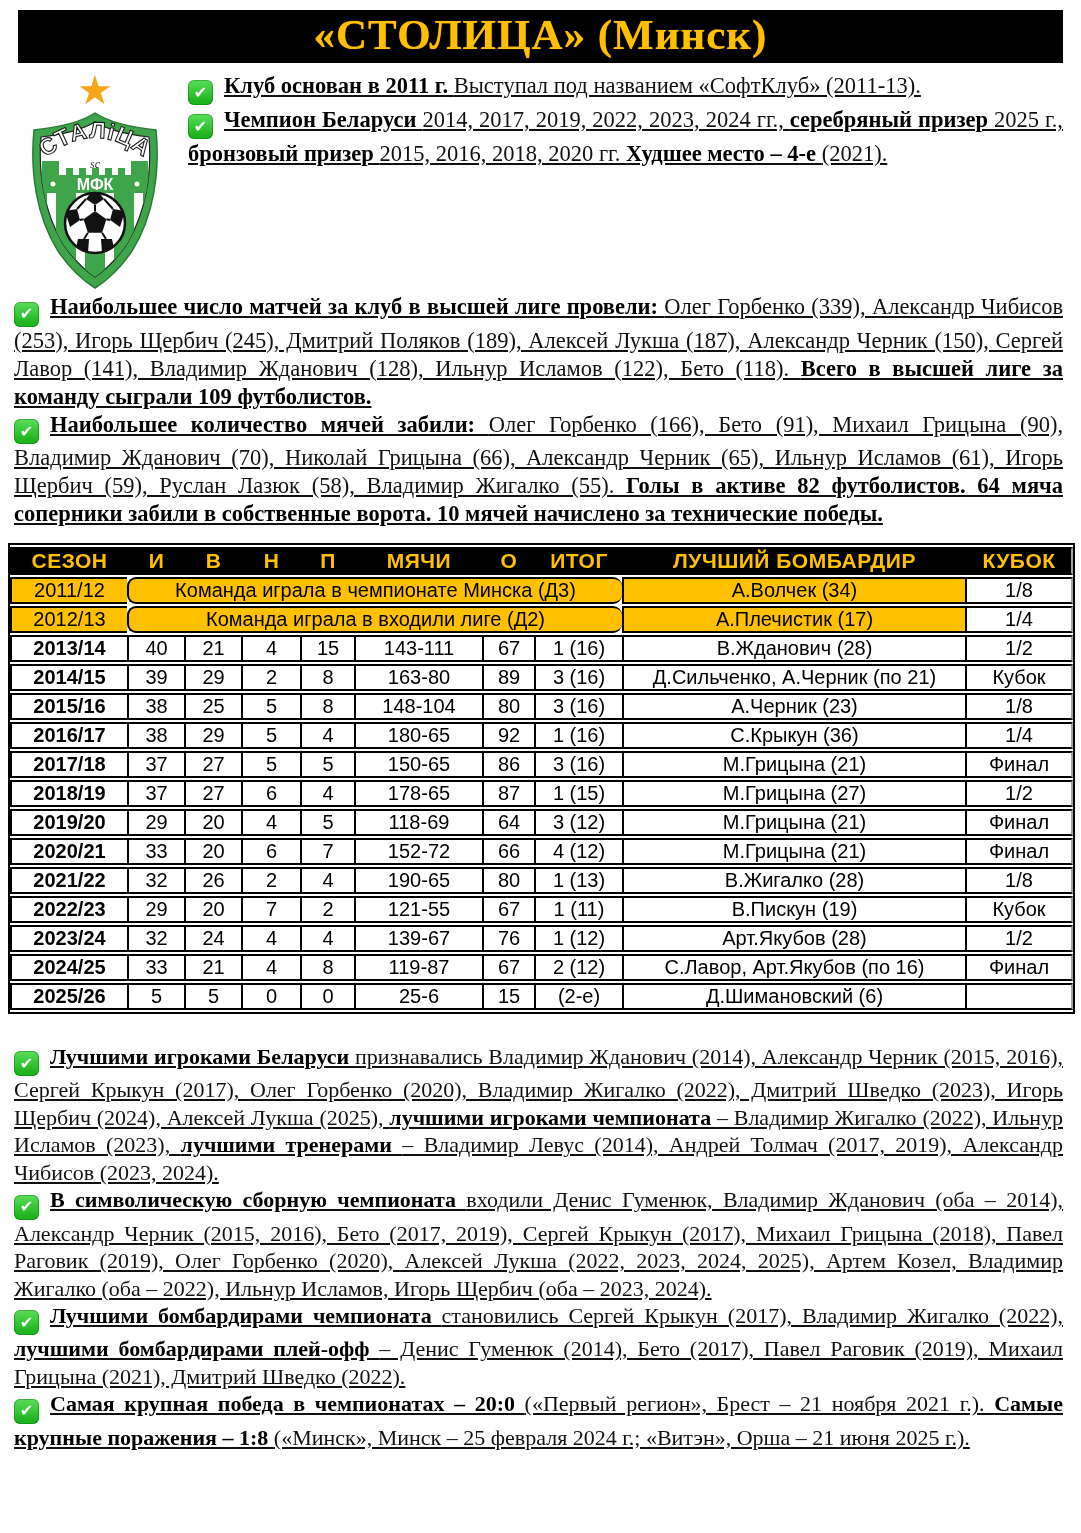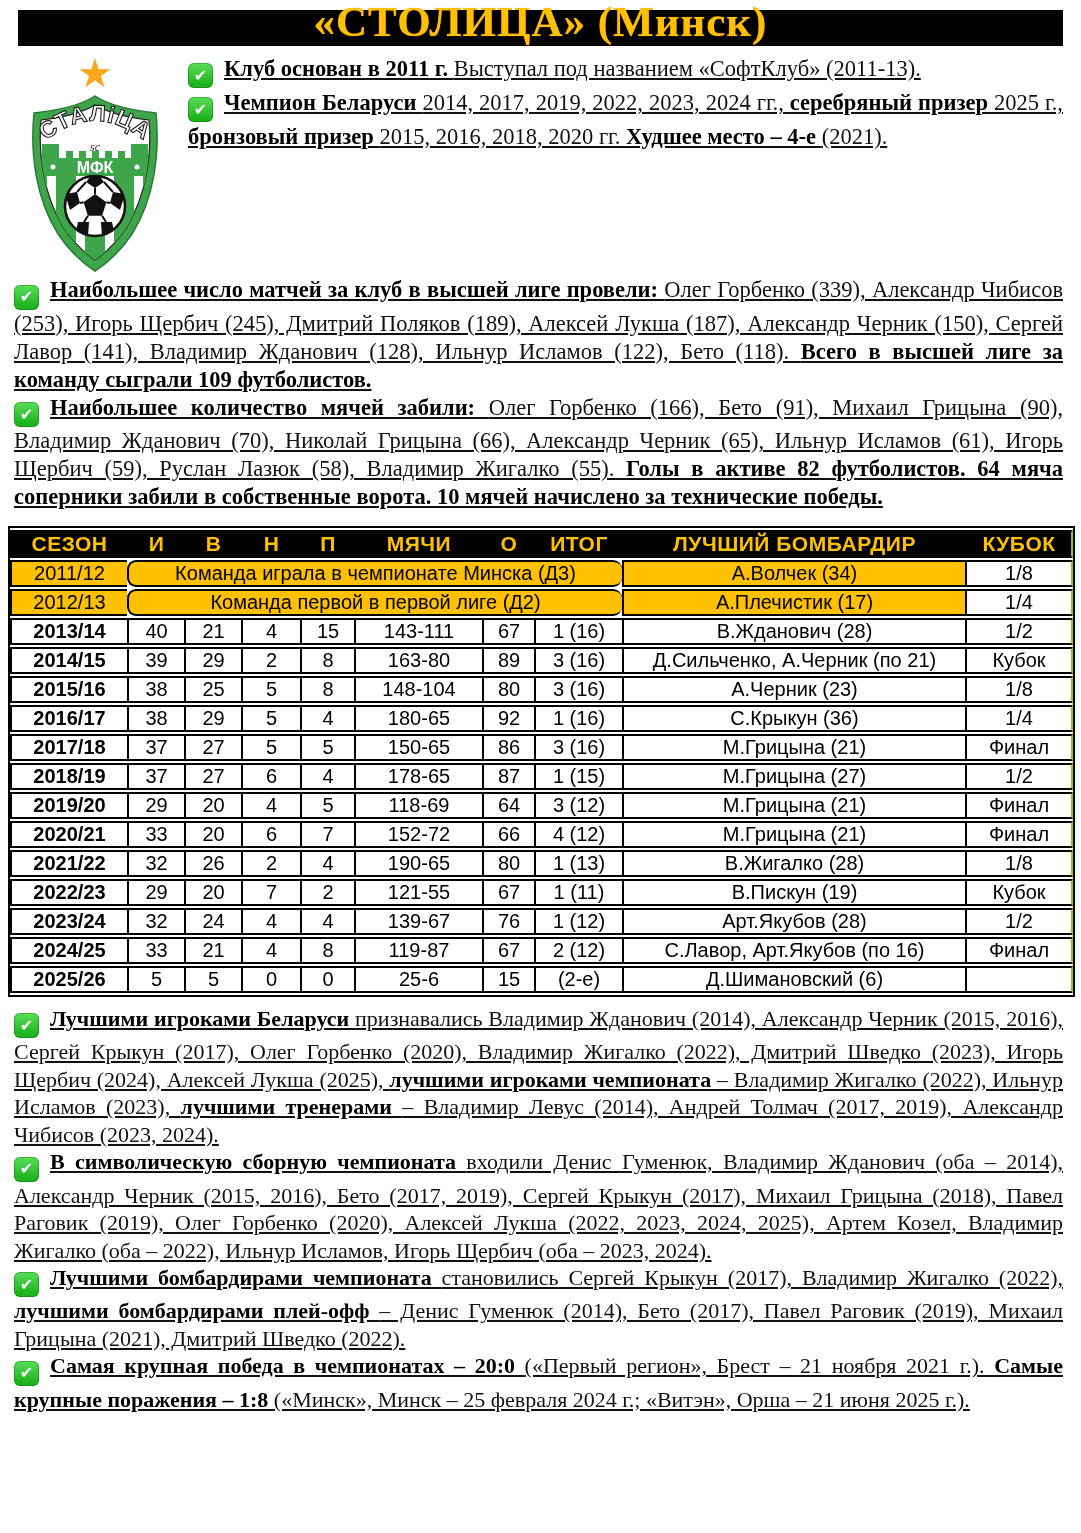--- a/index.html
+++ b/index.html
@@ -1,21 +1,21 @@
 <!DOCTYPE html>
 <html lang="ru" style="--gold: #FFC000; --bar-black: #000000; --check-green: #1EB41E; --shield-green: #3FA54B; --star-orange: #F9A61A;"><head>
 <meta charset="utf-8">
 <style>
   html,body{margin:0;padding:0;background:#ffffff;}
   body{width:1081px;font-family:"Liberation Serif","DejaVu Serif",serif;color:#000;}
   .page{width:1081px;min-height:1533px;background:#fff;overflow:hidden;}
 
   
-  .title-bar{margin:10px 18px 0 18px;height:36px;background:var(--bar-black,#000);
-    display:flex;align-items:flex-end;justify-content:center;}
+  .title-bar{margin:10px 18px 0 18px;height:53px;background:var(--bar-black,#000);
+    display:flex;align-items:flex-start;justify-content:center;}
   .title{margin:0;font-size:43px;font-weight:bold;color:var(--gold,#FFC000);
     letter-spacing:1px;text-shadow:0 0 1px #e08a00;font-family:"Liberation Serif",serif;}
 
   
   .intro{display:flex;margin:8px 18px 0 16px;}
   .logo-col{width:158px;flex:none;text-align:center;}
   .logo-star{font-size:40px;line-height:38px;color:var(--star-orange,#F9A61A);
     font-family:"DejaVu Sans",sans-serif;}
   .intro-text{flex:1;padding-left:14px;}
 
@@ -23,30 +23,30 @@
   .para{margin:0;text-align:justify;font-size:22.5px;line-height:29px;color:#111;text-decoration:underline;}
   .mid .para{font-size:22.5px;line-height:28px;}
   .bottom .para{font-size:22px;line-height:27.5px;}
   .para .b{font-weight:bold;color:#000;}
   .check{display:inline-flex;align-items:center;justify-content:center;
     width:25px;height:25px;border-radius:6px;margin-right:11px;vertical-align:-5px;
     background:linear-gradient(180deg,#5ade5a 0%,var(--check-green,#1eb41e) 85%);
     color:#fff;font-size:16px;font-weight:bold;font-family:"DejaVu Sans",sans-serif;
     box-shadow:inset 0 0 0 1px rgba(0,90,0,.35);}
   .text-block{margin:0 18px 0 14px;}
-  .bottom{margin-top:8px;}
+  .bottom{margin-top:29px;}
 
   
   table.stats{margin:15px 10px 0 8px;width:1063px;table-layout:fixed;
     border-collapse:separate;border-spacing:0 2px;border:2px solid #000;background:#fff;
     font-family:"Liberation Sans","DejaVu Sans",sans-serif;}
   table.stats th,table.stats td{box-sizing:border-box;padding:0;height:27px;
     border-top:2px solid #000;border-bottom:2px solid #000;border-left:2px solid #000;
     text-align:center;vertical-align:middle;overflow:hidden;white-space:nowrap;}
-  table.stats th:last-child,table.stats td:last-child{border-right:2px solid #84cc16;}
+  table.stats th:last-child,table.stats td:last-child{border-right:2px solid #a3a3a3;}
   table.stats th{background:#000;color:var(--gold,#FFC000);font-size:21px;height:19px;
     border-color:#000;letter-spacing:.5px;}
   table.stats td{font-size:20px;line-height:23px;}
   td.season-cell{font-weight:bold;font-size:20px;}
   th.scorer-col,td.scorer-cell{text-align:left;padding-left:10px;}
   tr.gold-row td{background:var(--gold,#FFC000);font-weight:normal;}
   tr.gold-row td.cup-cell{background:#fff;font-weight:normal;}
   td.note-cell{font-weight:bold;border-radius:9px;}
 
   
@@ -167,21 +167,21 @@
       </thead>
     <tbody id="season-body">
         <tr class="gold-row">
           <td class="season-cell">2011/12</td>
           <td class="note-cell" colspan="7">Команда играла в чемпионате Минска (Д3)</td>
           <td class="scorer-cell">А.Волчек (34)</td>
           <td class="cup-cell">1/8</td>
         </tr>
         <tr class="gold-row">
           <td class="season-cell">2012/13</td>
-          <td class="note-cell" colspan="7">Команда первой в первой лиге (Д2)</td>
+          <td class="note-cell" colspan="7">Команда играла в входили лиге (Д2)</td>
           <td class="scorer-cell">А.Плечистик (17)</td>
           <td class="cup-cell">1/4</td>
         </tr>
         <tr>
           <td class="season-cell">2013/14</td>
           <td class="stat-cell">40</td>
           <td class="stat-cell">21</td>
           <td class="stat-cell">4</td>
           <td class="stat-cell">15</td>
           <td class="stat-cell">143-111</td>

